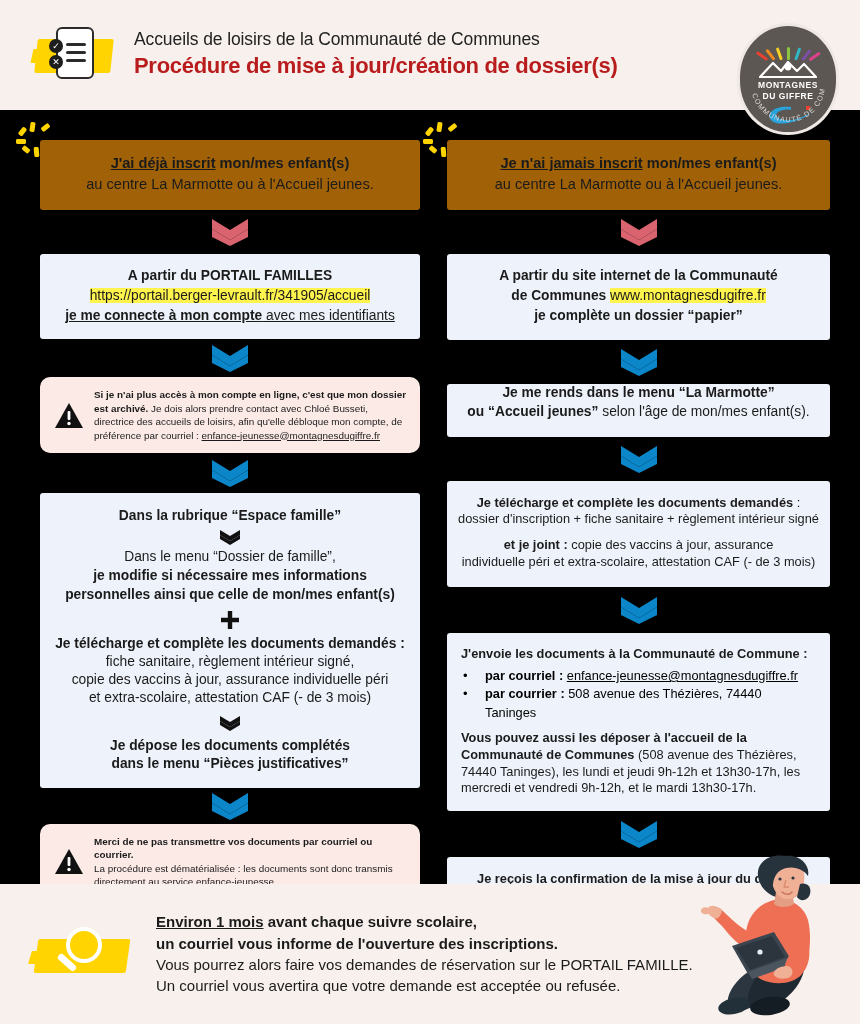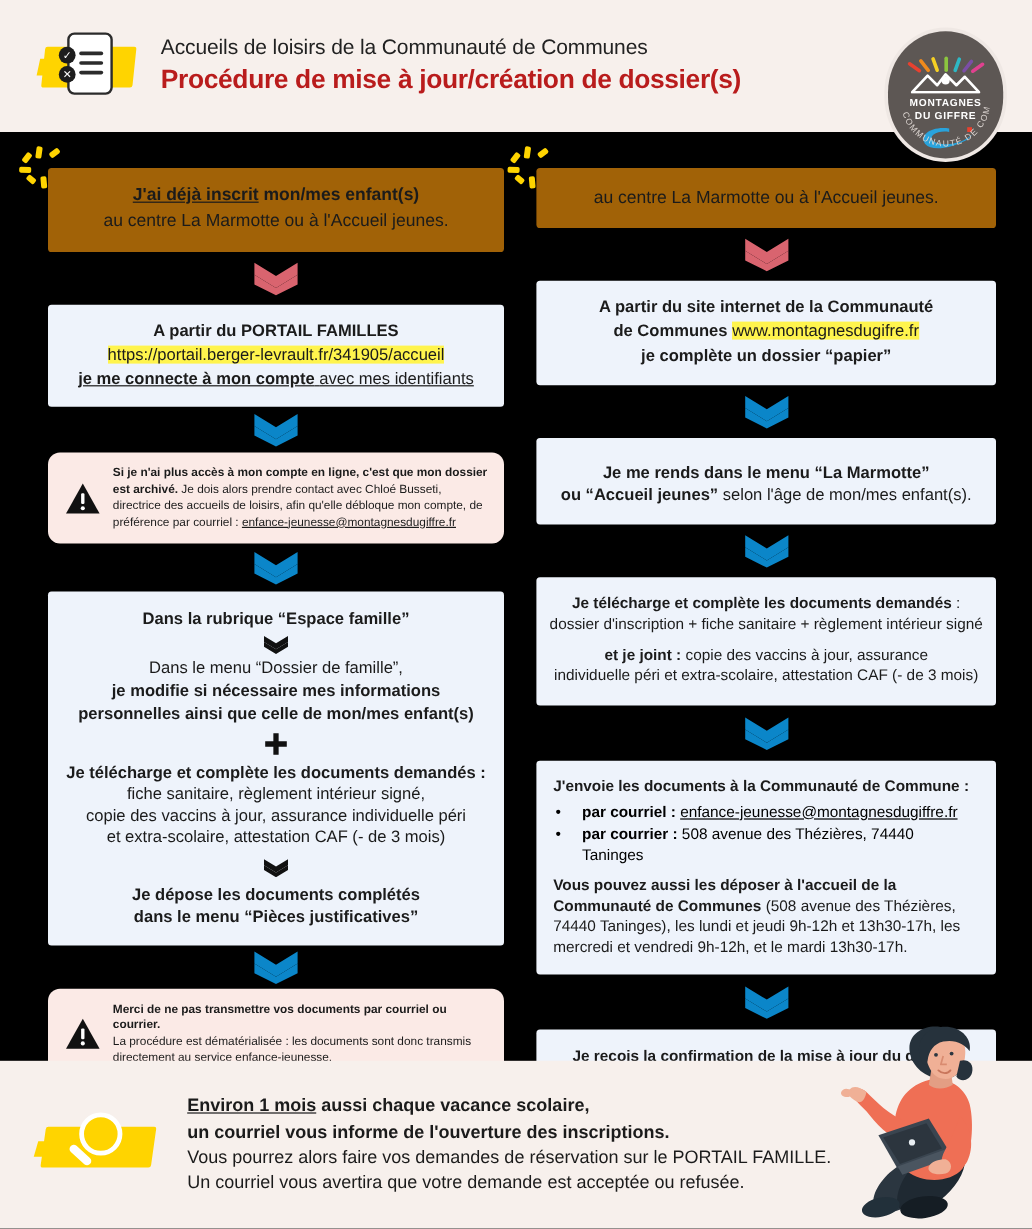--- a/index.html
+++ b/index.html
@@ -286,20 +286,21 @@
   <div class="sparkle">
     <i style="left:14px; top:0;   width:5px;  height:10px; transform:rotate(8deg);"></i>
     <i style="left:25px; top:3px; width:9px;  height:5px;  transform:rotate(-38deg);"></i>
     <i style="left:4px;  top:5px; width:5px;  height:9px;  transform:rotate(38deg);"></i>
     <i style="left:0px;  top:17px;width:10px; height:5px;  transform:rotate(2deg);"></i>
     <i style="left:6px;  top:25px;width:8px;  height:5px;  transform:rotate(40deg);"></i>
     <i style="left:18px; top:25px;width:5px;  height:10px; transform:rotate(-5deg);"></i>
   </div>
 
   <div class="card pink" style="padding:14px 12px 15px;">
+    <div class="ln t15"><span class="b u">Je n'ai jamais inscrit</span> <span class="b">mon/mes enfant(s)</span></div>
     <div class="ln t15" style="margin-top:2px;">au centre La Marmotte ou à l'Accueil jeunes.</div>
   </div>
 
   <div class="chev">
     <svg width="42" height="30" viewBox="0 0 42 30">
         <path d="M3 2 L21 13 L39 2 L39 12 L21 23 L3 12 Z" fill="#d9646f"></path>
         <path d="M3 12 L21 23 L39 12 L39 20 L21 29 L3 20 Z" fill="#d9646f"></path>
       </svg>
   </div>
 
@@ -309,21 +310,21 @@
     <div class="ln t14 b" style="margin-top:2px;">je complète un dossier “papier”</div>
   </div>
 
   <div class="chev" style="height:44px;">
     <svg width="42" height="30" viewBox="0 0 42 30">
         <path d="M3 2 L21 13 L39 2 L39 12 L21 23 L3 12 Z" fill="#0b86c9"></path>
         <path d="M3 12 L21 23 L39 12 L39 20 L21 29 L3 20 Z" fill="#0b86c9"></path>
       </svg>
   </div>
 
-  <div class="card blue" style="padding:20px 10px 15px;">
+  <div class="card blue" style="padding:0 10px 15px;">
     <div class="ln t14 b">Je me rends dans le menu “La Marmotte”</div>
     <div class="ln t14" style="margin-top:1px;"><span class="b">ou “Accueil jeunes”</span><span> selon l'âge de mon/mes enfant(s).</span></div>
   </div>
 
   <div class="chev" style="height:44px;">
     <svg width="42" height="30" viewBox="0 0 42 30">
         <path d="M3 2 L21 13 L39 2 L39 12 L21 23 L3 12 Z" fill="#0b86c9"></path>
         <path d="M3 12 L21 23 L39 12 L39 20 L21 29 L3 20 Z" fill="#0b86c9"></path>
       </svg>
   </div>
@@ -373,21 +374,21 @@
 
 <div class="footer">
   <div class="footer-inner">
     <div class="foot-icon">
       <div class="fi-brush"></div>
         <div class="fi-brush2"></div>
       <div class="fi-glass"></div>
         <div class="fi-handle"></div>
     </div>
     <div class="footer-text">
-      <div class="ln f15"><span class="b u">Environ 1 mois</span><span class="b"> aussi chaque vacance scolaire,</span></div>
+      <div class="ln f15"><span class="b u">Environ 1 mois</span><span class="b"> avant chaque suivre scolaire,</span></div>
       <div class="ln f15 b">un courriel vous informe de l'ouverture des inscriptions.</div>
       <div class="ln f15">Vous pourrez alors faire vos demandes de réservation sur le PORTAIL FAMILLE.</div>
       <div class="ln f15">Un courriel vous avertira que votre demande est acceptée ou refusée.</div>
     </div>
   </div>
 
   <svg class="person" viewBox="0 0 150 170">
 
     <path d="M62 22 C60 6 78 -2 92 3 C106 8 110 22 106 34 C104 42 96 46 88 45 C76 44 64 36 62 22 Z" fill="#26323c"></path>
 

